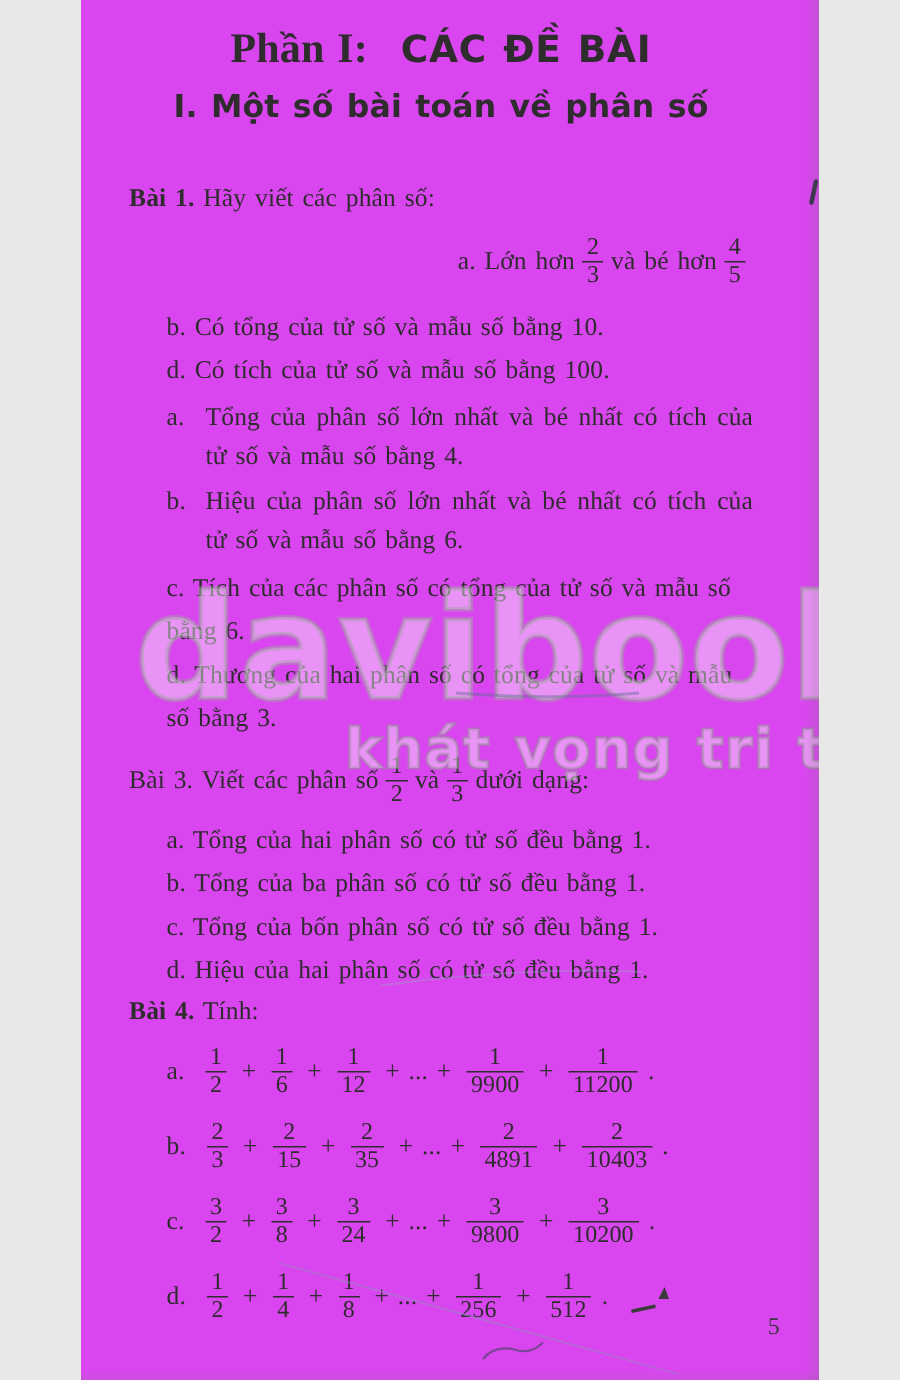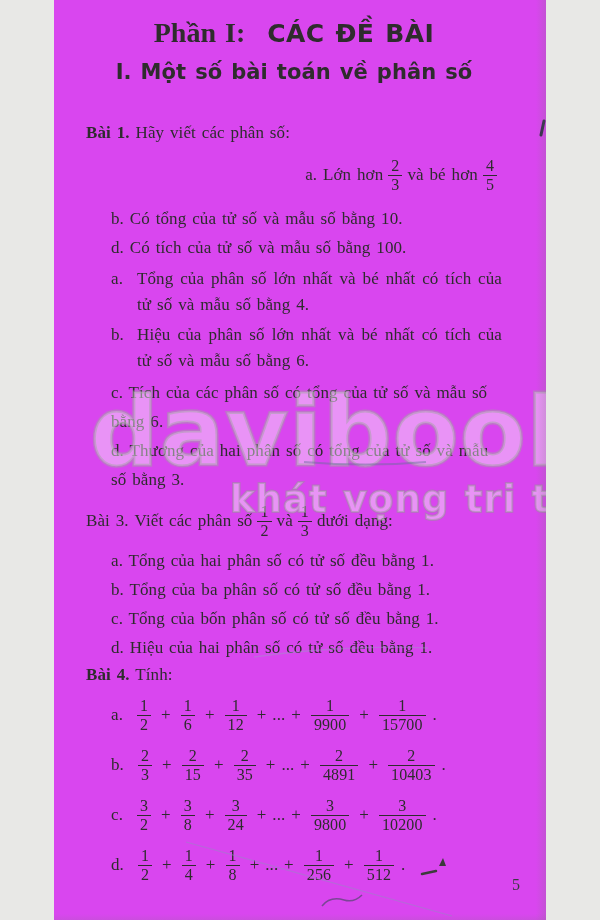--- a/index.html
+++ b/index.html
@@ -133,21 +133,21 @@
           <span class="d">12</span>
         </span>
       <span class="op">+ ... +</span>
       <span class="fr">
           <span class="n">1</span>
           <span class="d">9900</span>
         </span>
       <span class="op">+</span>
       <span class="fr">
           <span class="n">1</span>
-          <span class="d">15700</span>
+          <span class="d">11200</span>
         </span>
       <span class="end">.</span>
     </div>
 
     <div class="series">
       <span class="slb">b.</span>
       <span class="fr">
           <span class="n">2</span>
           <span class="d">3</span>
         </span>

